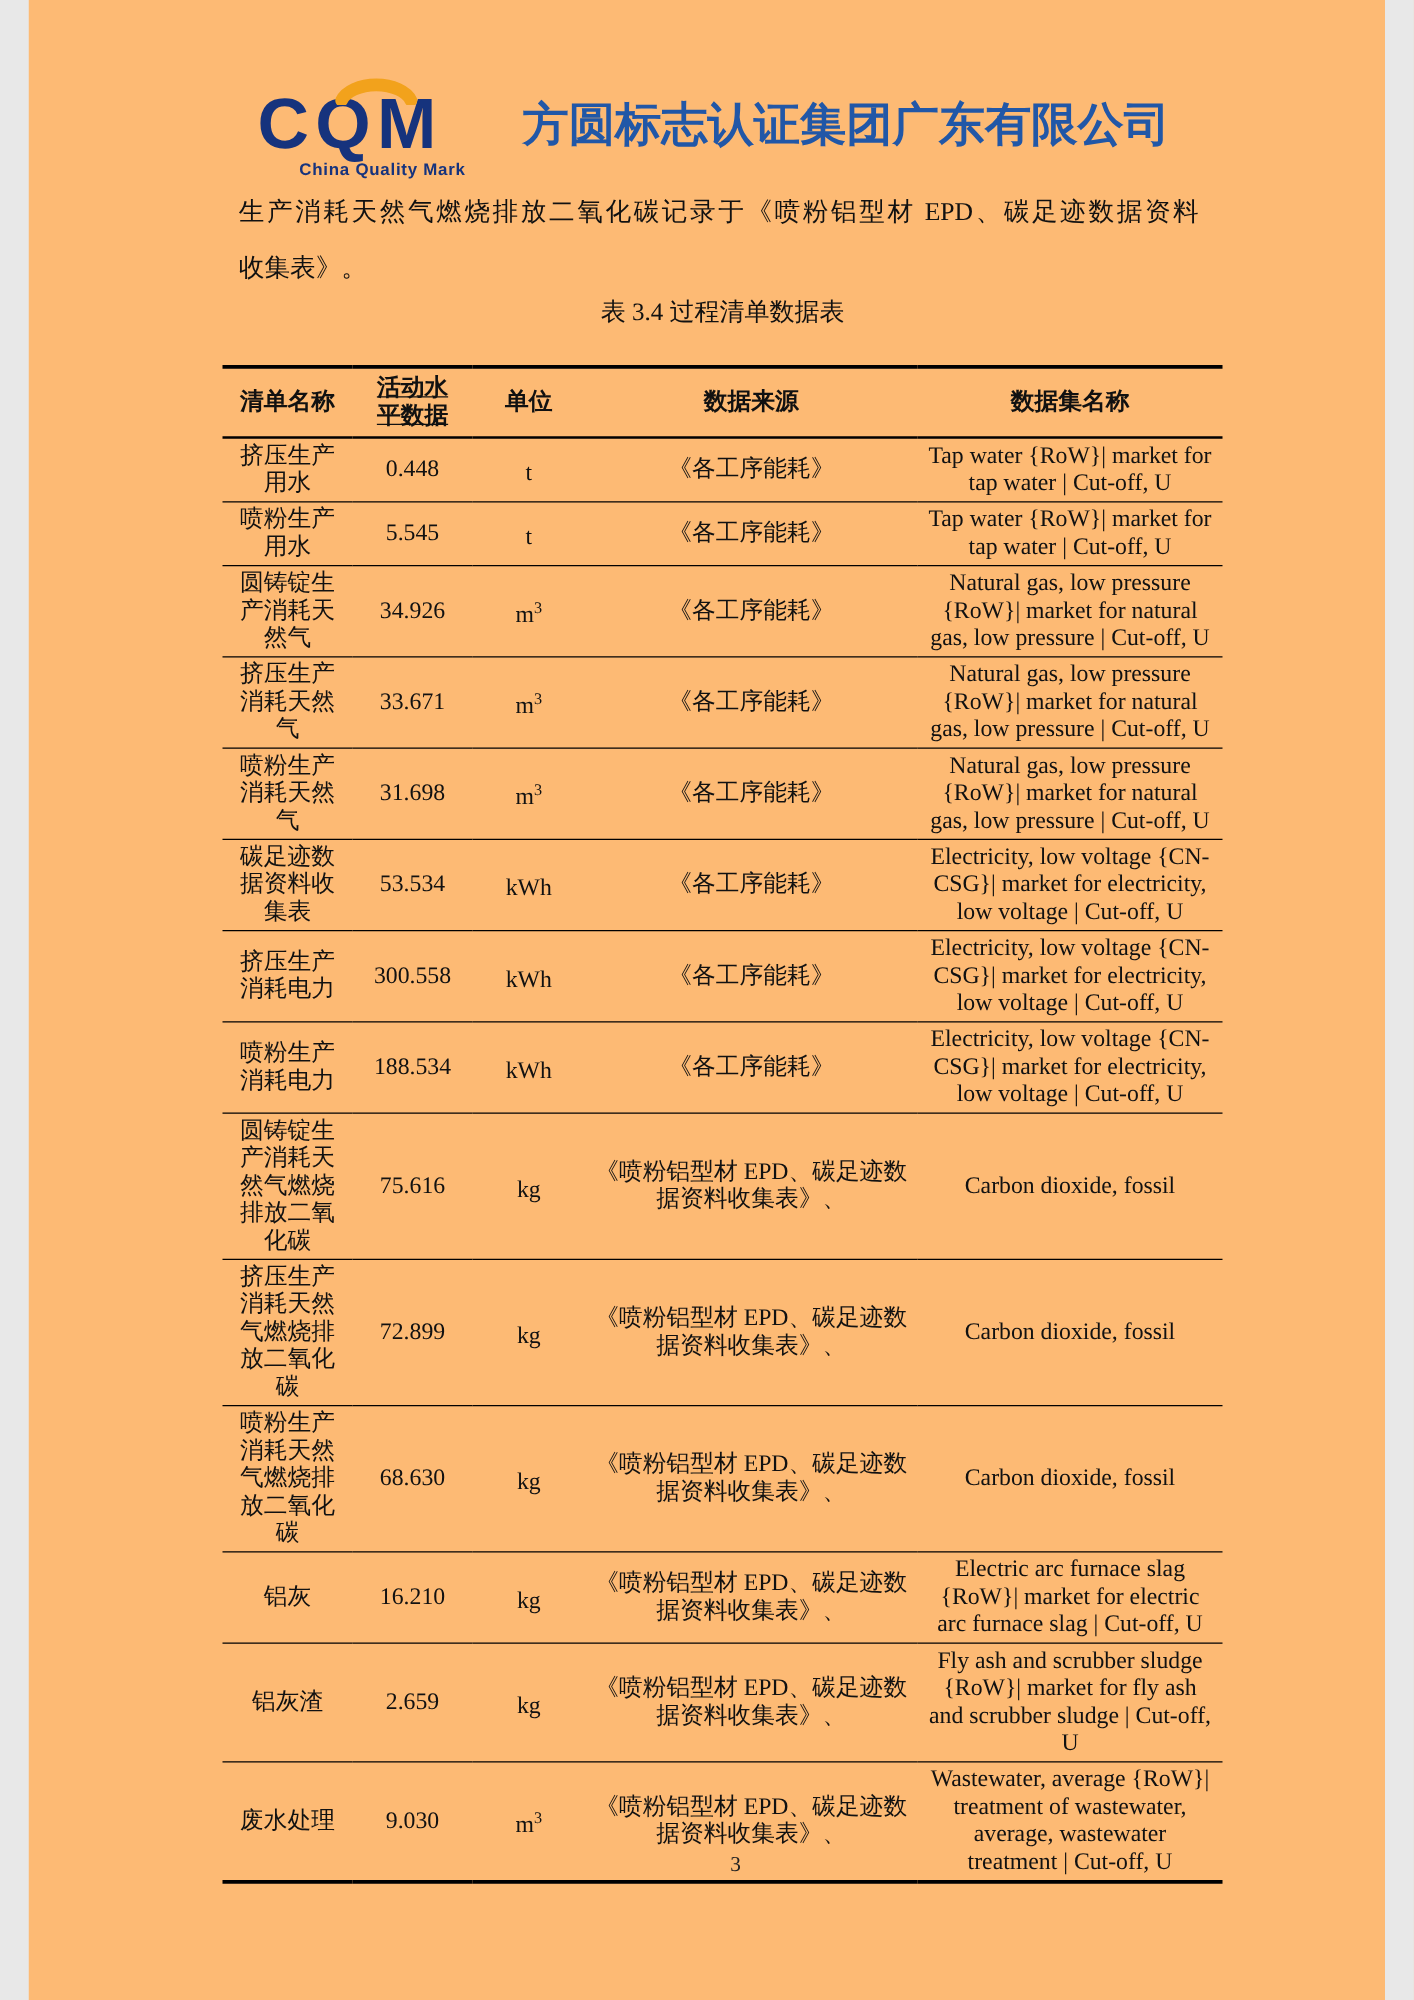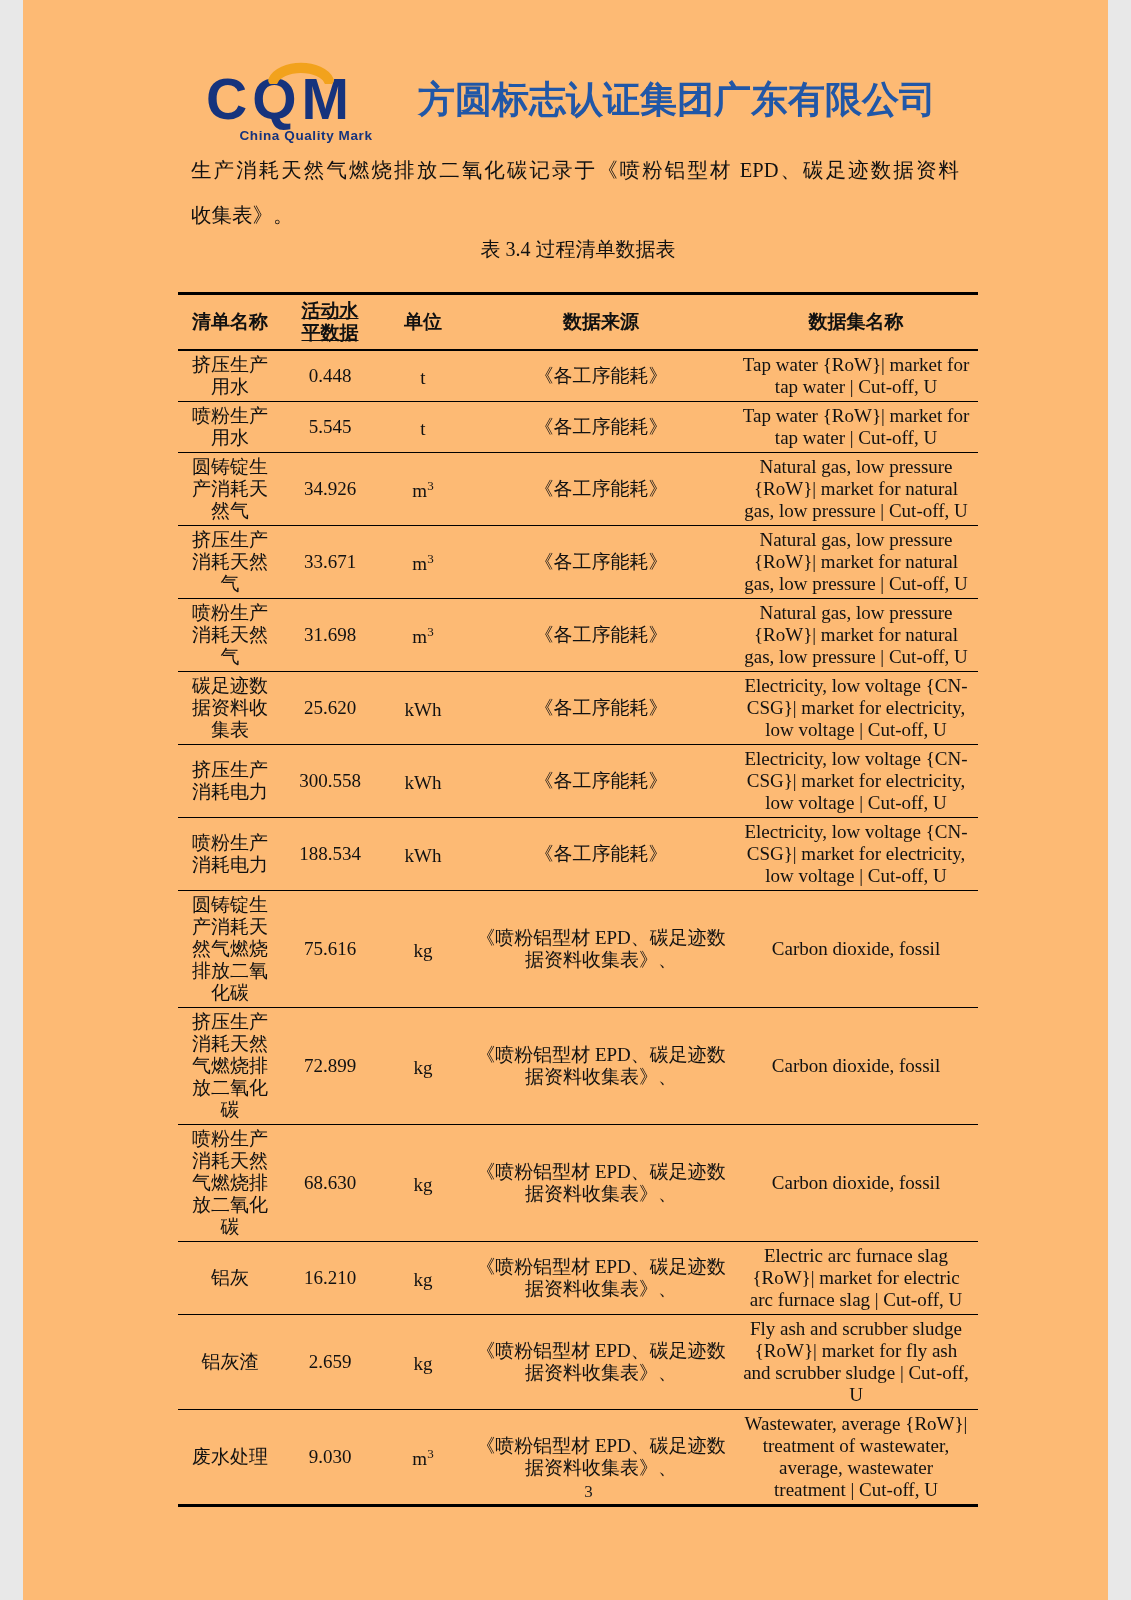--- a/index.html
+++ b/index.html
@@ -144,21 +144,21 @@
   <tr>
     <td class="c-name">喷粉生产消耗天然气</td>
     <td class="c-value">31.698</td>
     <td class="c-unit"><span>m</span><sup class="unit-sup">3</sup></td>
     <td class="c-source">《各工序能耗》</td>
     <td class="c-dataset">Natural gas, low pressure {RoW}| market for natural gas, low pressure | Cut-off, U</td>
   </tr>
 
   <tr>
     <td class="c-name">碳足迹数据资料收集表</td>
-    <td class="c-value">25.620</td>
+    <td class="c-value">53.534</td>
     <td class="c-unit"><span>kWh</span><sup class="unit-sup"></sup></td>
     <td class="c-source">《各工序能耗》</td>
     <td class="c-dataset">Electricity, low voltage {CN-CSG}| market for electricity, low voltage | Cut-off, U</td>
   </tr>
 
   <tr>
     <td class="c-name">挤压生产消耗电力</td>
     <td class="c-value">300.558</td>
     <td class="c-unit"><span>kWh</span><sup class="unit-sup"></sup></td>
     <td class="c-source">《各工序能耗》</td>

